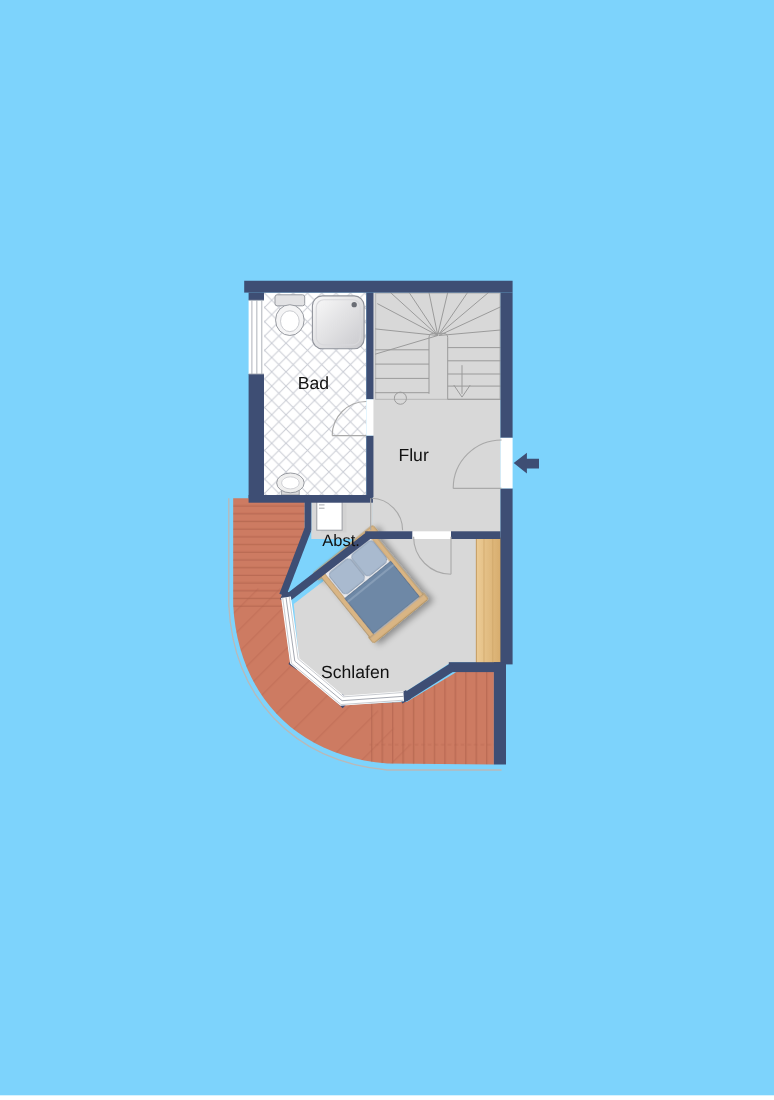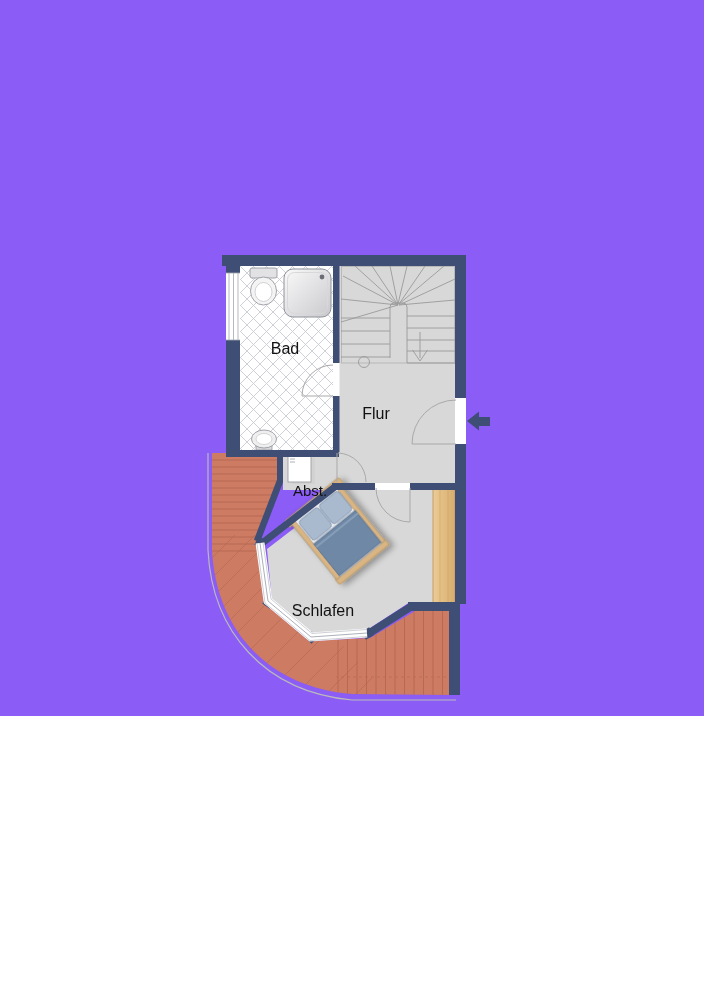--- a/index.html
+++ b/index.html
@@ -1,16 +1,16 @@
 <!DOCTYPE html>
 <html><head>
 <meta charset="utf-8">
 <style>
   html,body{margin:0;padding:0;background:#ffffff;}
-  .stage{position:relative;width:704px;height:716px;background:#8b5cf6;overflow:hidden;
+  .stage{position:relative;width:704px;height:996px;background:#7dd3fc;overflow:hidden;
          font-family:"Liberation Sans", sans-serif;}
   svg{display:block;}
   text.room-label{font-family:"Liberation Sans", sans-serif;fill:#111;}
 </style>
 </head>
 <body>
 
 <div class="stage">
 <svg width="704" height="1000" viewBox="0 0 704 1000">
   <defs>

